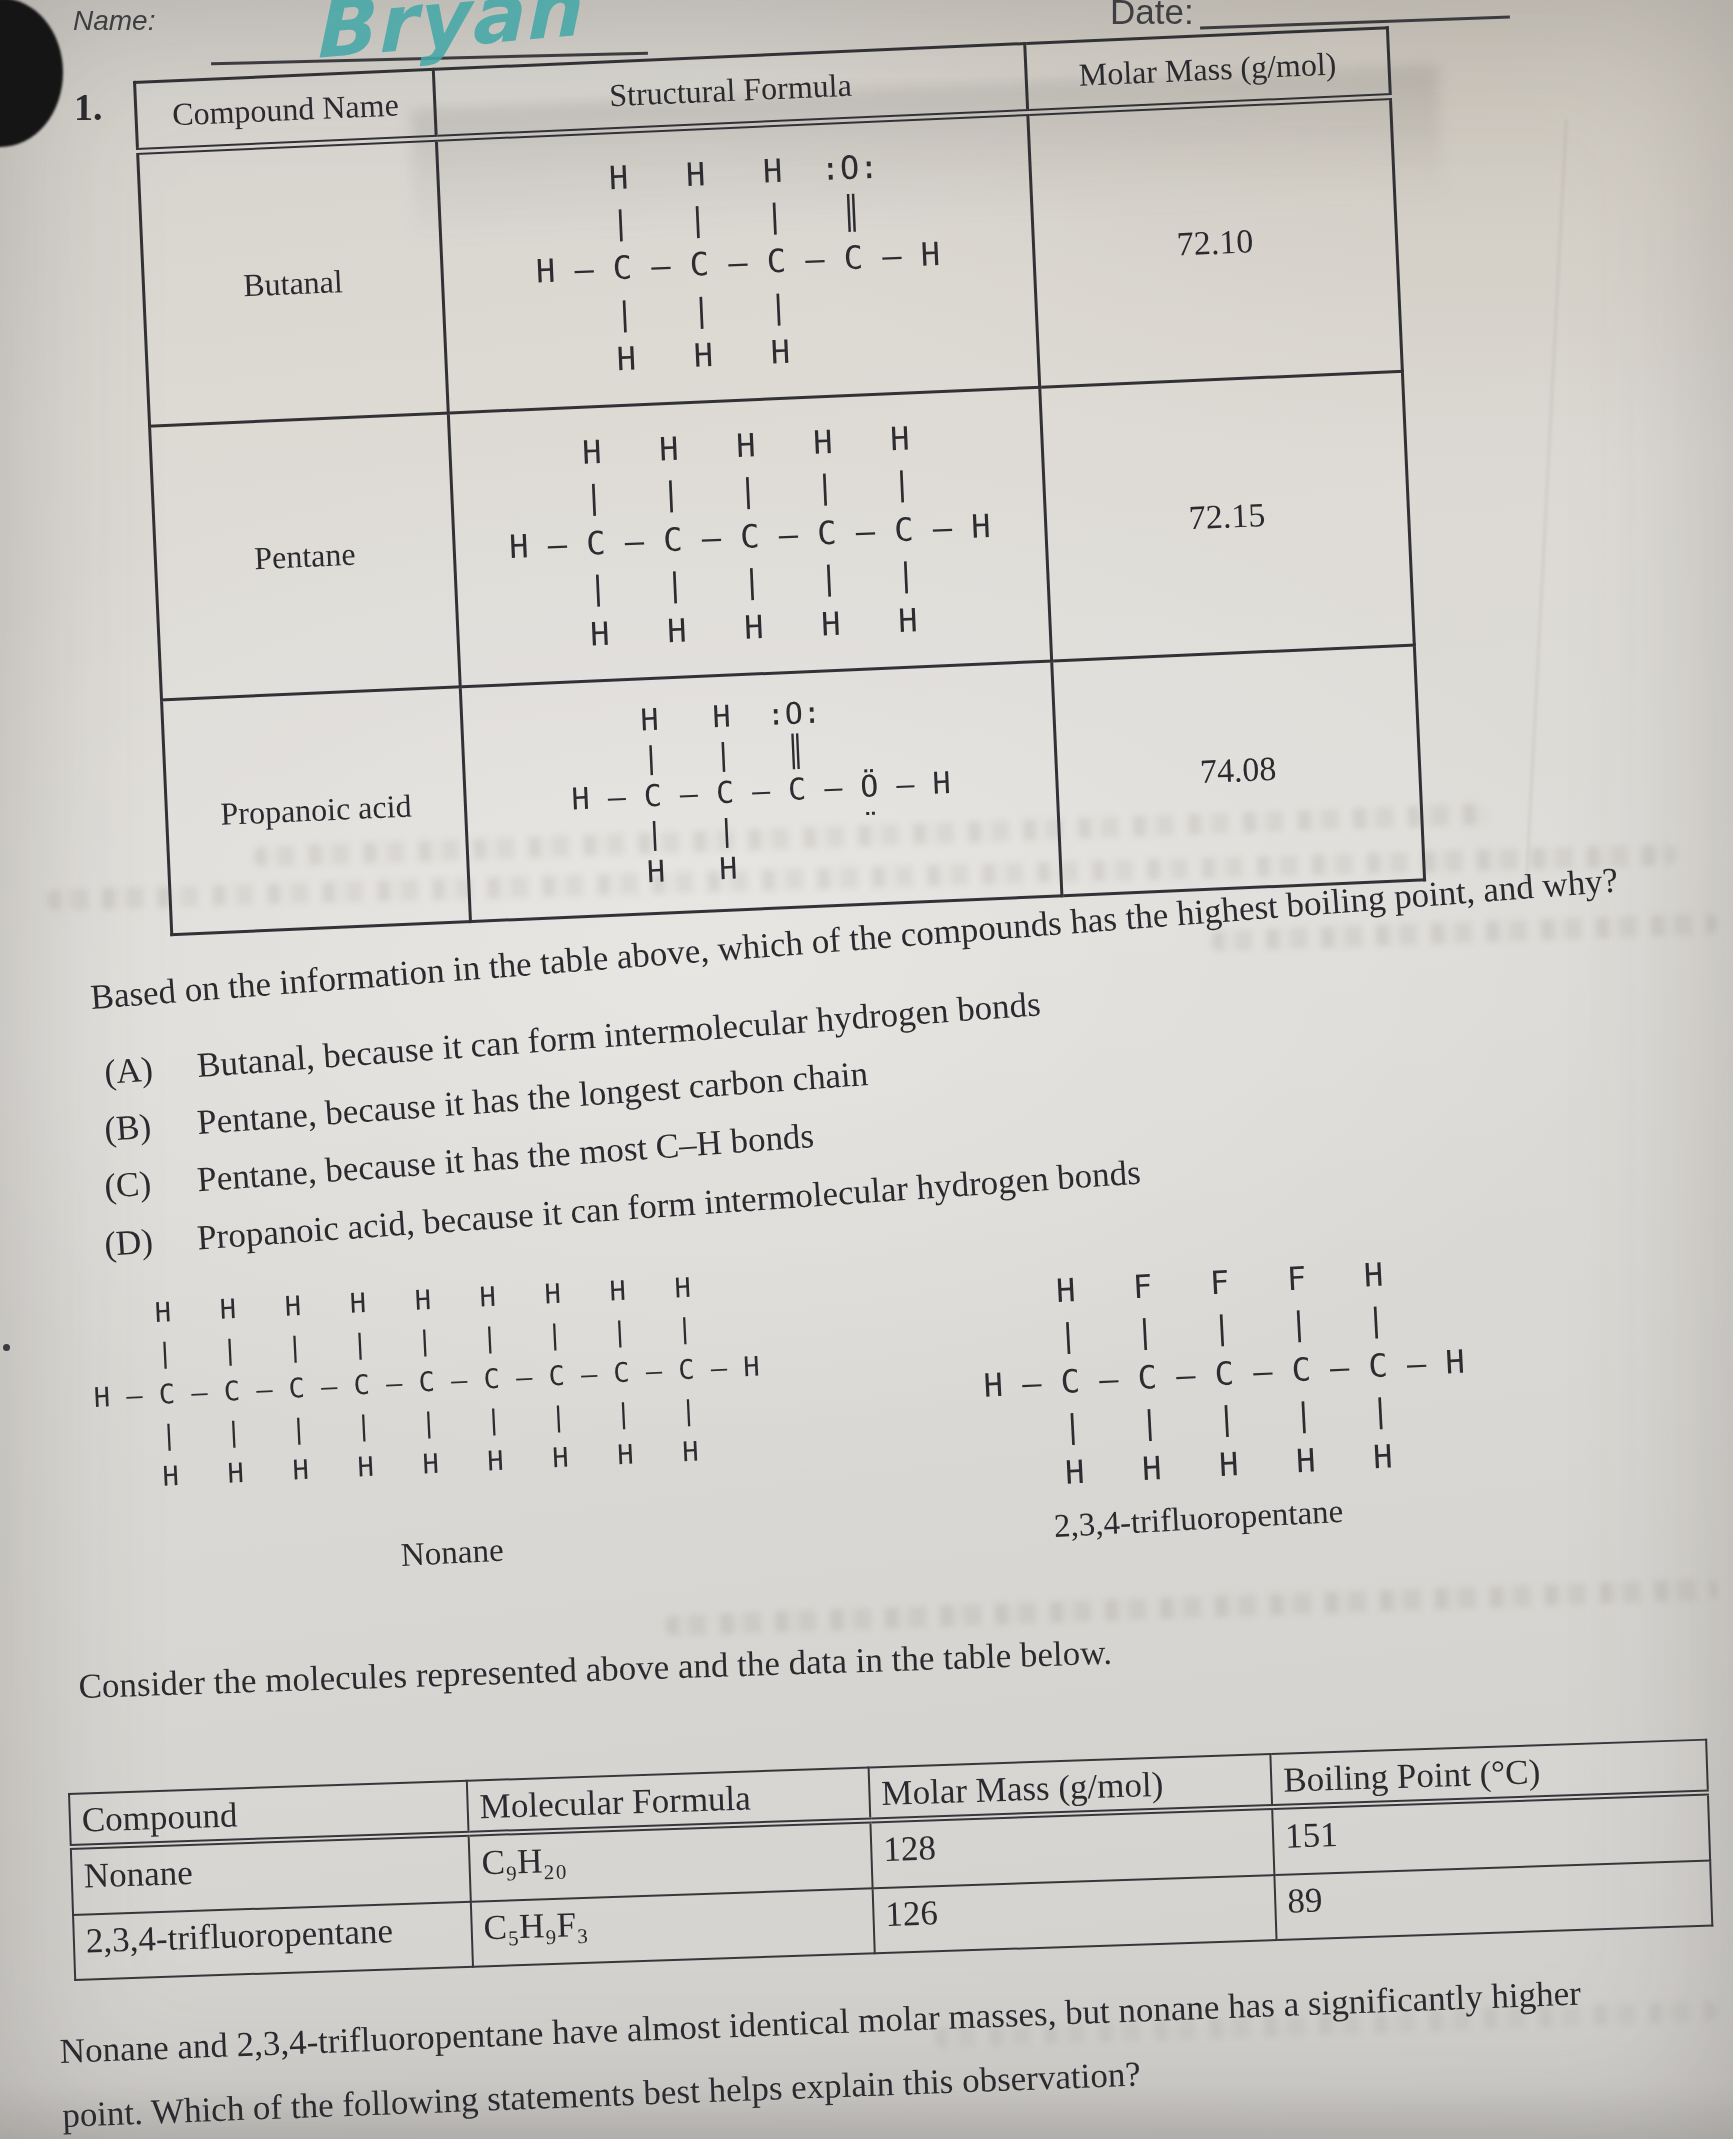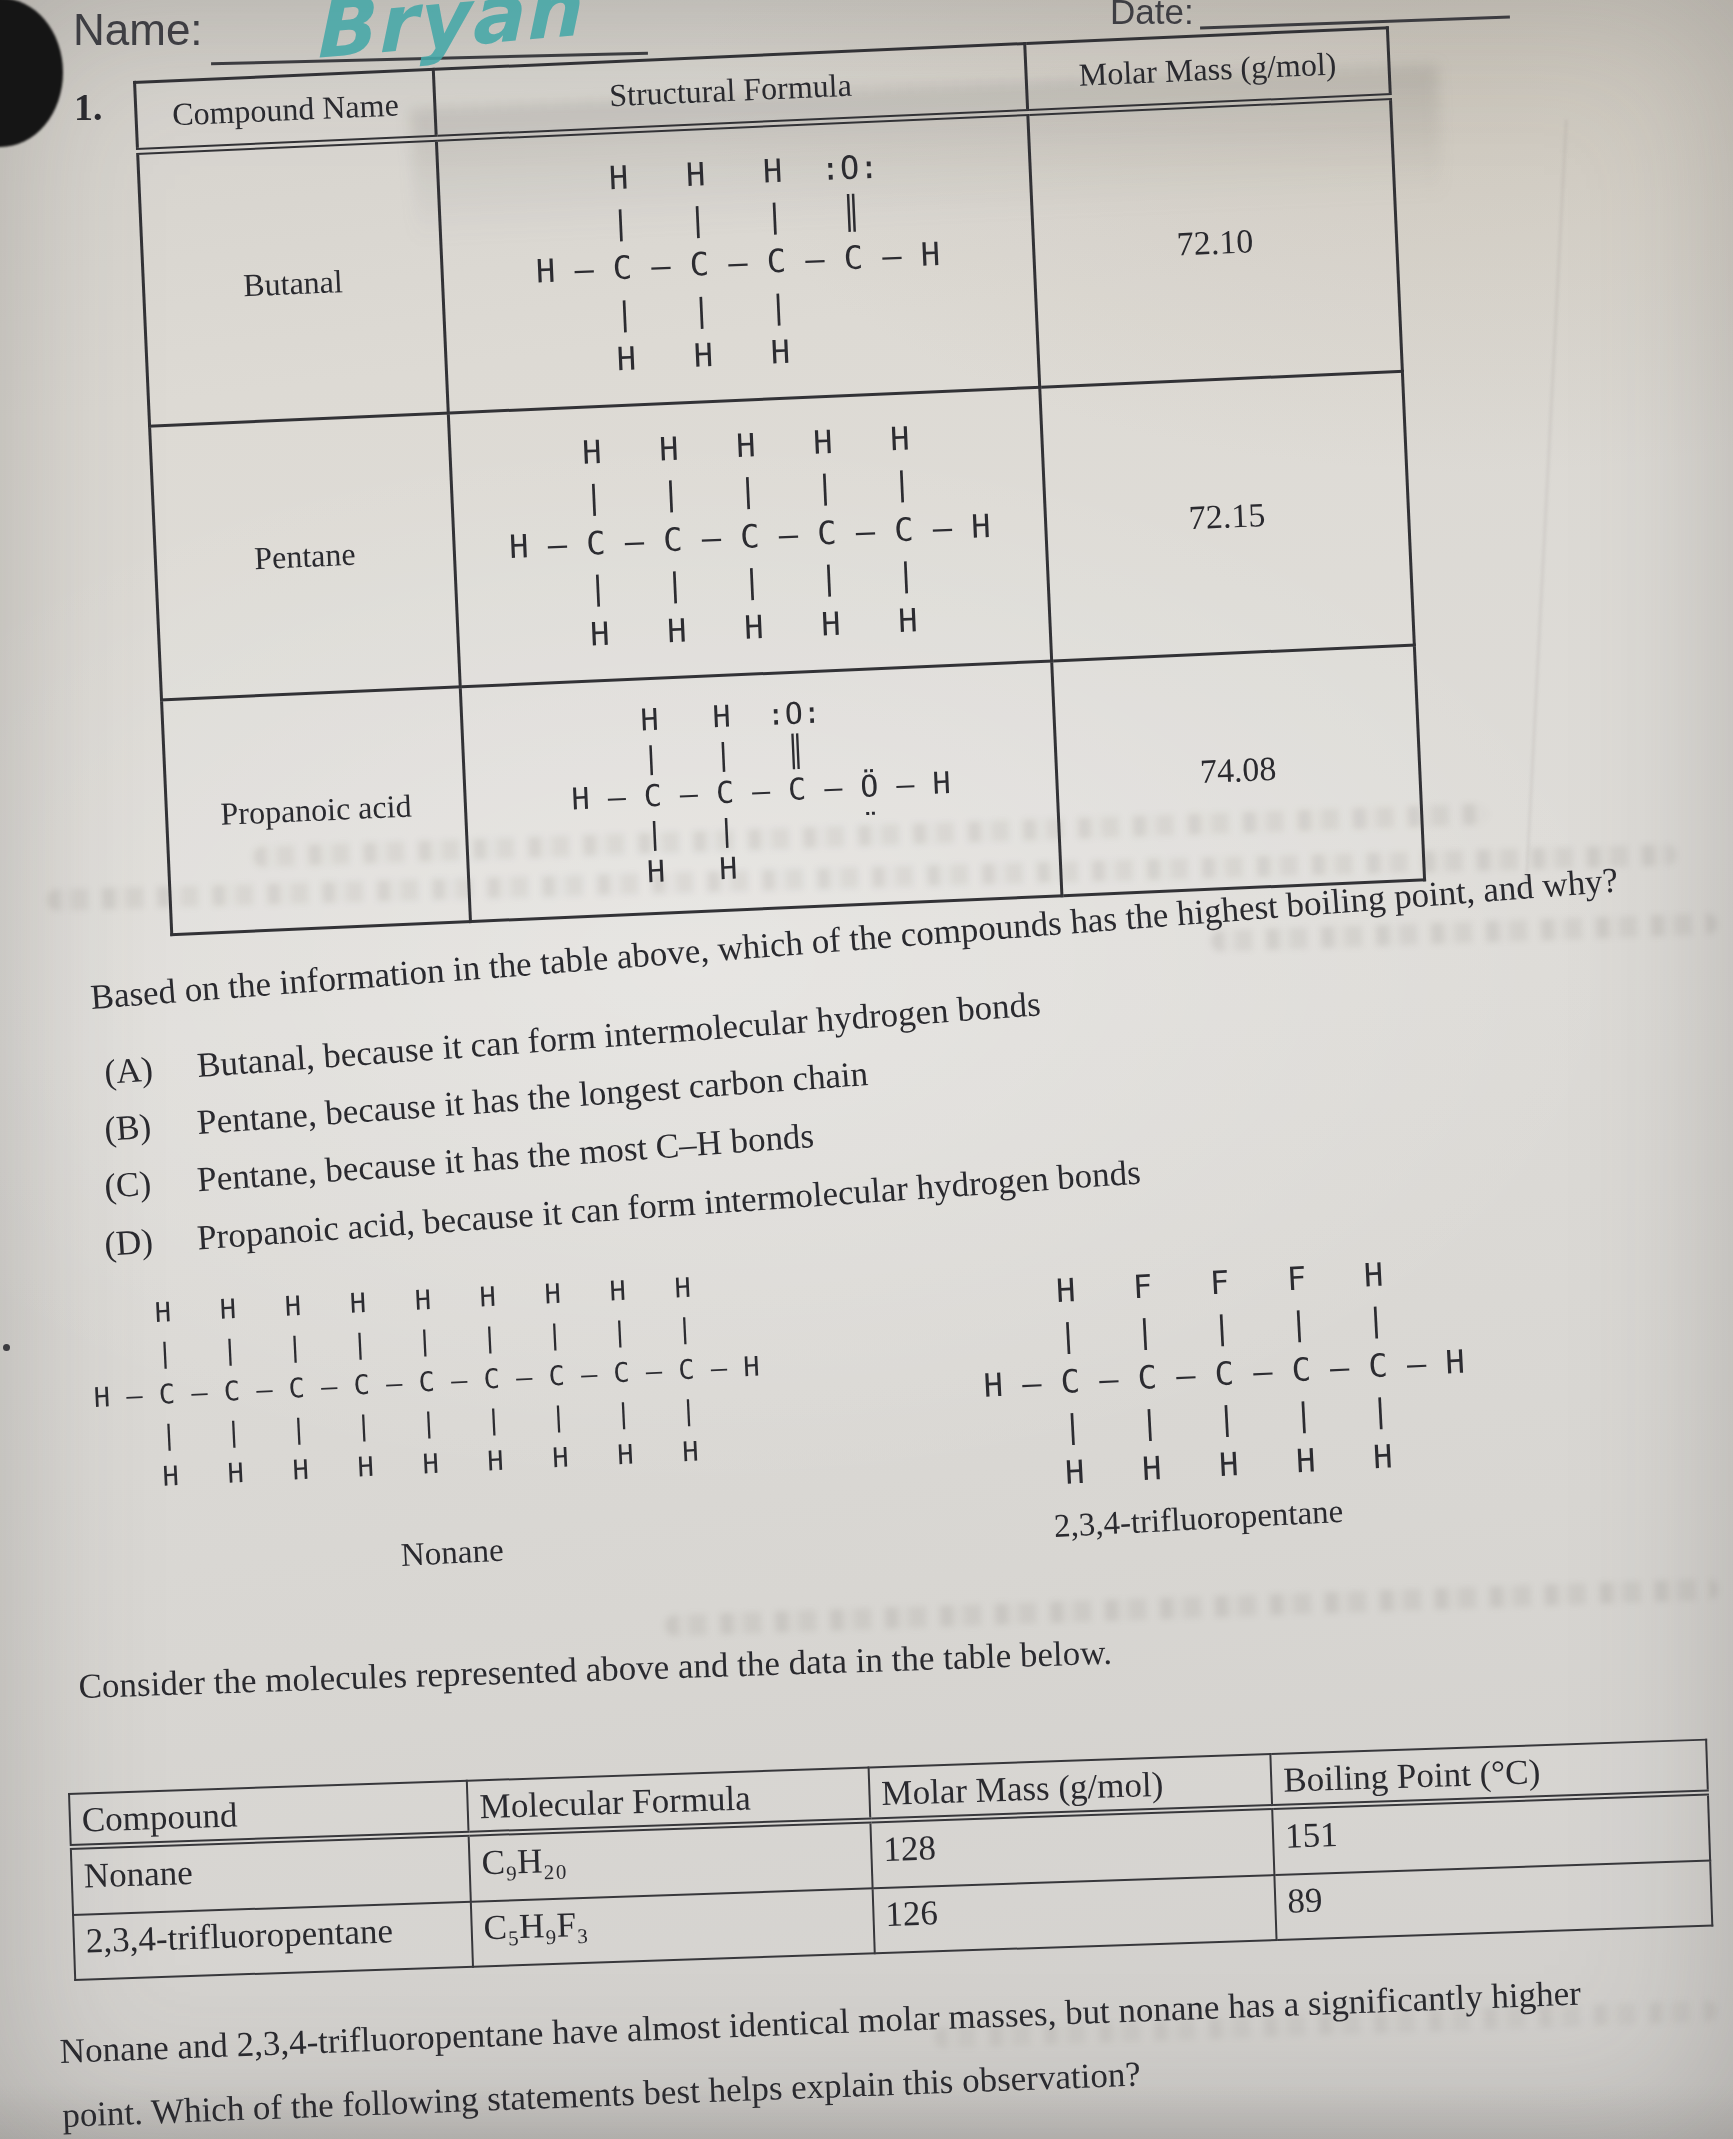--- a/index.html
+++ b/index.html
@@ -25,21 +25,21 @@
   .fold-line{position:absolute;left:1545px;top:119px;width:2.4px;height:776px;
     background:rgba(120,116,110,.18);filter:blur(1.6px);transform:rotate(3deg);}
   .blob{position:absolute;left:-62px;top:-1.6px;width:125px;height:149px;border-radius:50%;
     background:#151515;filter:blur(0.8px);}
   .stray-dot{position:absolute;left:3.2px;top:1344px;width:7.1px;height:7.1px;border-radius:50%;background:#3c3c40;}
   .smudge{position:absolute;height:20.6px;border-radius:9.5px;opacity:.5;filter:blur(3.2px);
     background:repeating-linear-gradient(90deg, rgba(118,113,106,.30) 0 12.7px, rgba(118,113,106,.05) 12.7px 24px, rgba(118,113,106,.22) 24px 41px, rgba(118,113,106,0) 41px 55px);}
 
   .sans{font-family:"Liberation Sans","DejaVu Sans",sans-serif;}
 
-  .name-label{position:absolute;left:73px;top:4.7px;font-size:44px;color:#3e3e43;}
+  .name-label{position:absolute;left:73px;top:4.7px;font-size:28px;color:#3e3e43;font-style:italic;}
   .name-line{position:absolute;left:211px;top:57px;width:437px;height:3.2px;background:#3c3c40;transform:rotate(-1.4deg);}
   .name-value{position:absolute;left:318px;top:-27px;font-size:79px;font-style:italic;font-weight:bold;
     color:#46a8a8;opacity:.88;transform:rotate(-5deg) skewX(-6deg);letter-spacing:1.6px;
     font-family:"DejaVu Sans","Liberation Sans",sans-serif;}
   .date-label{position:absolute;left:1110px;top:-8px;font-size:35px;color:#3e3e43;}
   .date-line{position:absolute;left:1200px;top:20.6px;width:310px;height:3.2px;background:#3c3c40;transform:rotate(-2deg);}
   .q-number{position:absolute;left:74px;top:85px;font-size:38px;font-weight:bold;}
 
   
   .t1wrap{position:absolute;left:133px;top:81px;transform:rotate(-2.5deg);transform-origin:top left;}

